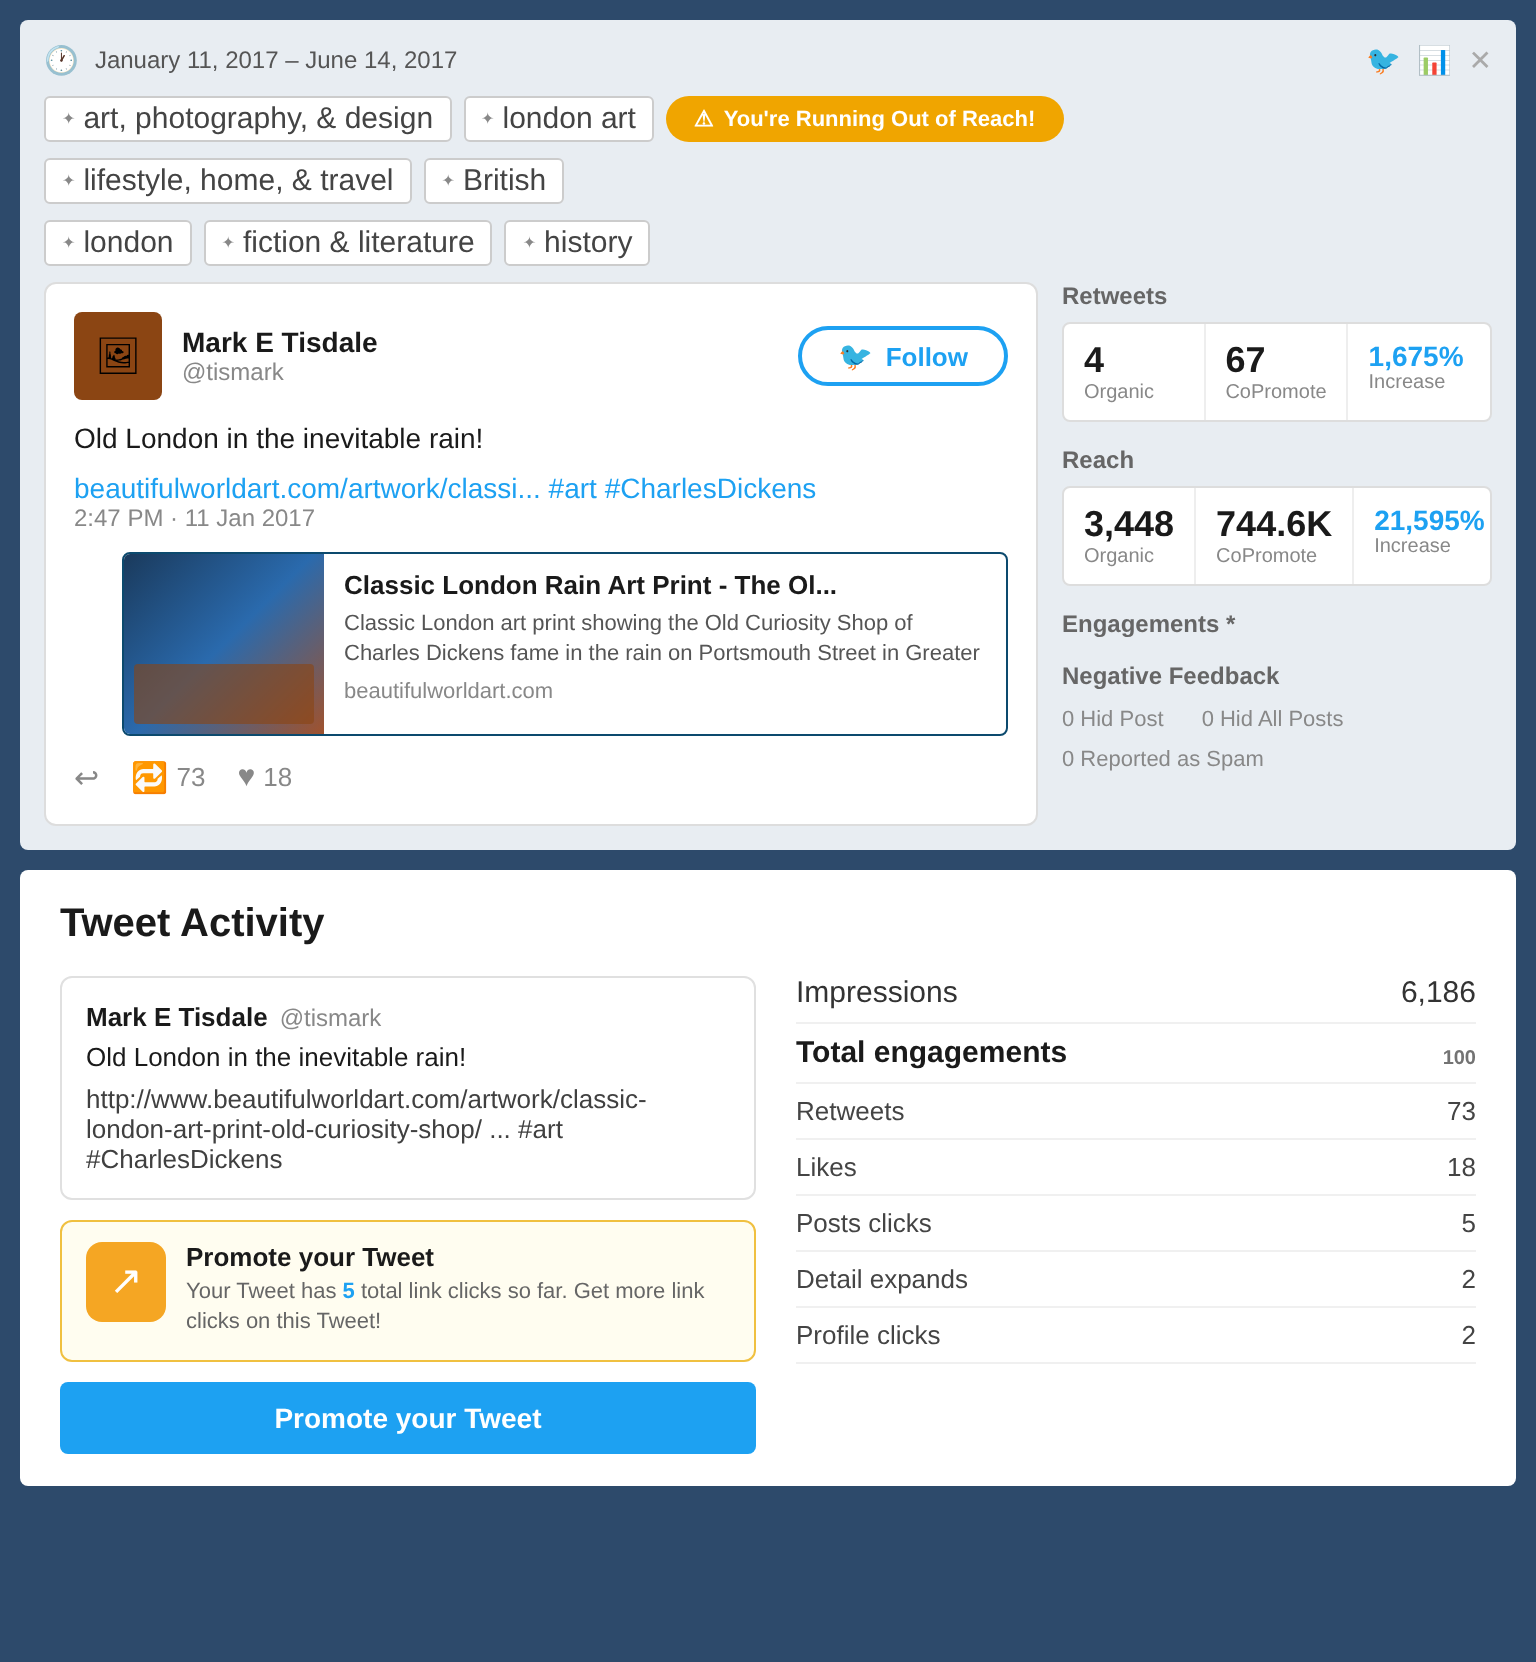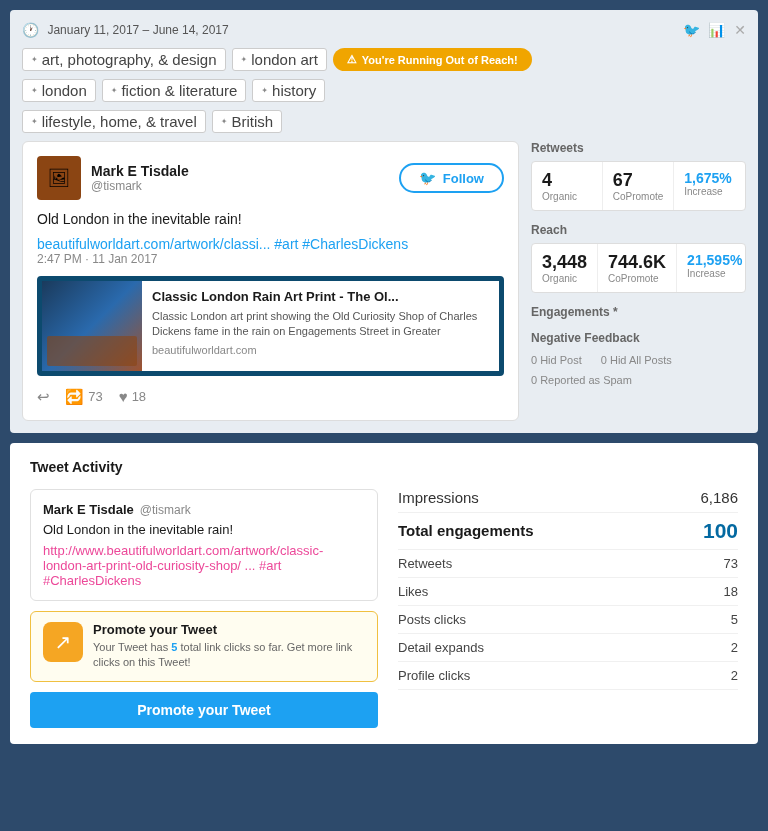--- a/index.html
+++ b/index.html
@@ -166,25 +166,26 @@
       font-size: 14px;
     }
     .tweet-time {
       color: #888;
       font-size: 12px;
       margin-bottom: 10px;
     }
 
     
     .link-preview {
-      border: 5px solid #0c4a6e;
+      border: 1px solid #0c4a6e;
       border-radius: 4px;
       overflow: hidden;
       display: flex;
       margin-bottom: 12px;
+      margin-left: 24px;
     }
     .link-preview-img {
       width: 100px;
       min-height: 90px;
       background: linear-gradient(135deg, #1a3a5c, #2a6aad, #a0522d);
       flex-shrink: 0;
       position: relative;
       overflow: hidden;
     }
     .link-preview-img::after {
@@ -312,21 +313,21 @@
       margin-right: 16px;
     }
 
     
     .bottom-section {
       background: white;
       border-radius: 4px;
       padding: 16px 20px;
     }
     .section-title {
-      font-size: 14px;
+      font-size: 20px;
       font-weight: bold;
       color: #1a1a1a;
       margin-bottom: 14px;
     }
     .bottom-split {
       display: flex;
       gap: 20px;
     }
 
     
@@ -354,21 +355,21 @@
       font-size: 12px;
       color: #888;
     }
     .mini-text {
       font-size: 13px;
       color: #1a1a1a;
       line-height: 1.4;
       margin-bottom: 4px;
     }
     .mini-link {
-      color: #ec4899;
+      color: #404040;
       font-size: 13px;
     }
 
     
     .promote-box {
       border: 1px solid #f0c040;
       border-radius: 6px;
       padding: 10px 12px;
       display: flex;
       gap: 10px;
@@ -419,21 +420,21 @@
     }
 
     
     .bottom-right {
       width: 340px;
       flex-shrink: 0;
     }
     .metric-row {
       display: flex;
       justify-content: space-between;
-      align-items: center;
+      align-items: flex-end;
       padding: 6px 0;
       border-bottom: 1px solid #f0f0f0;
     }
     .metric-row:first-child {
       padding-top: 0;
     }
     .metric-name {
       font-size: 13px;
       color: #444;
     }
@@ -441,23 +442,23 @@
       font-size: 13px;
       color: #444;
       font-weight: 500;
     }
     .metric-row.large .metric-name {
       font-size: 15px;
       font-weight: bold;
       color: #1a1a1a;
     }
     .metric-row.large .metric-value {
-      font-size: 21px;
-      font-weight: bold;
-      color: #0369a1;
+      font-size: 10px;
+      font-weight: bold;
+      color: #737373;
       margin-left: 44px;
     }
     .metric-row.impressions .metric-name,
     .metric-row.impressions .metric-value {
       font-size: 15px;
       color: #333;
     }
   </style>
 </head>
 <body>
@@ -475,27 +476,27 @@
       <span class="close-icon">✕</span>
     </div>
   </div>
 
   <div class="tags-area">
     <span class="tag">art, photography, &amp; design</span>
     <span class="tag">london art</span>
     <button class="running-out-btn">You're Running Out of Reach!</button>
   </div>
   <div class="tags-area">
+    <span class="tag">lifestyle, home, &amp; travel</span>
+    <span class="tag">British</span>
+  </div>
+  <div class="tags-area">
     <span class="tag">london</span>
     <span class="tag">fiction &amp; literature</span>
     <span class="tag">history</span>
-  </div>
-  <div class="tags-area">
-    <span class="tag">lifestyle, home, &amp; travel</span>
-    <span class="tag">British</span>
   </div>
 
   <div class="main-split">
 
     <div class="tweet-card">
       <div class="tweet-header">
         <div class="tweet-user">
           <div class="avatar">🖼</div>
           <div class="user-info">
             <div class="name">Mark E Tisdale</div>
@@ -508,21 +509,21 @@
         </button>
       </div>
       <div class="tweet-text">Old London in the inevitable rain!</div>
       <div class="tweet-link">beautifulworldart.com/artwork/classi... #art #CharlesDickens</div>
       <div class="tweet-time">2:47 PM · 11 Jan 2017</div>
 
       <div class="link-preview">
         <div class="link-preview-img"></div>
         <div class="link-preview-text">
           <div class="link-preview-title">Classic London Rain Art Print - The Ol...</div>
-          <div class="link-preview-desc">Classic London art print showing the Old Curiosity Shop of Charles Dickens fame in the rain on Engagements Street in Greater</div>
+          <div class="link-preview-desc">Classic London art print showing the Old Curiosity Shop of Charles Dickens fame in the rain on Portsmouth Street in Greater</div>
           <div class="link-preview-domain">beautifulworldart.com</div>
         </div>
       </div>
 
       <div class="tweet-actions">
         <span>
           <span class="action-icon">↩</span>
         </span>
         <span>
           <span class="action-icon">🔁</span>

